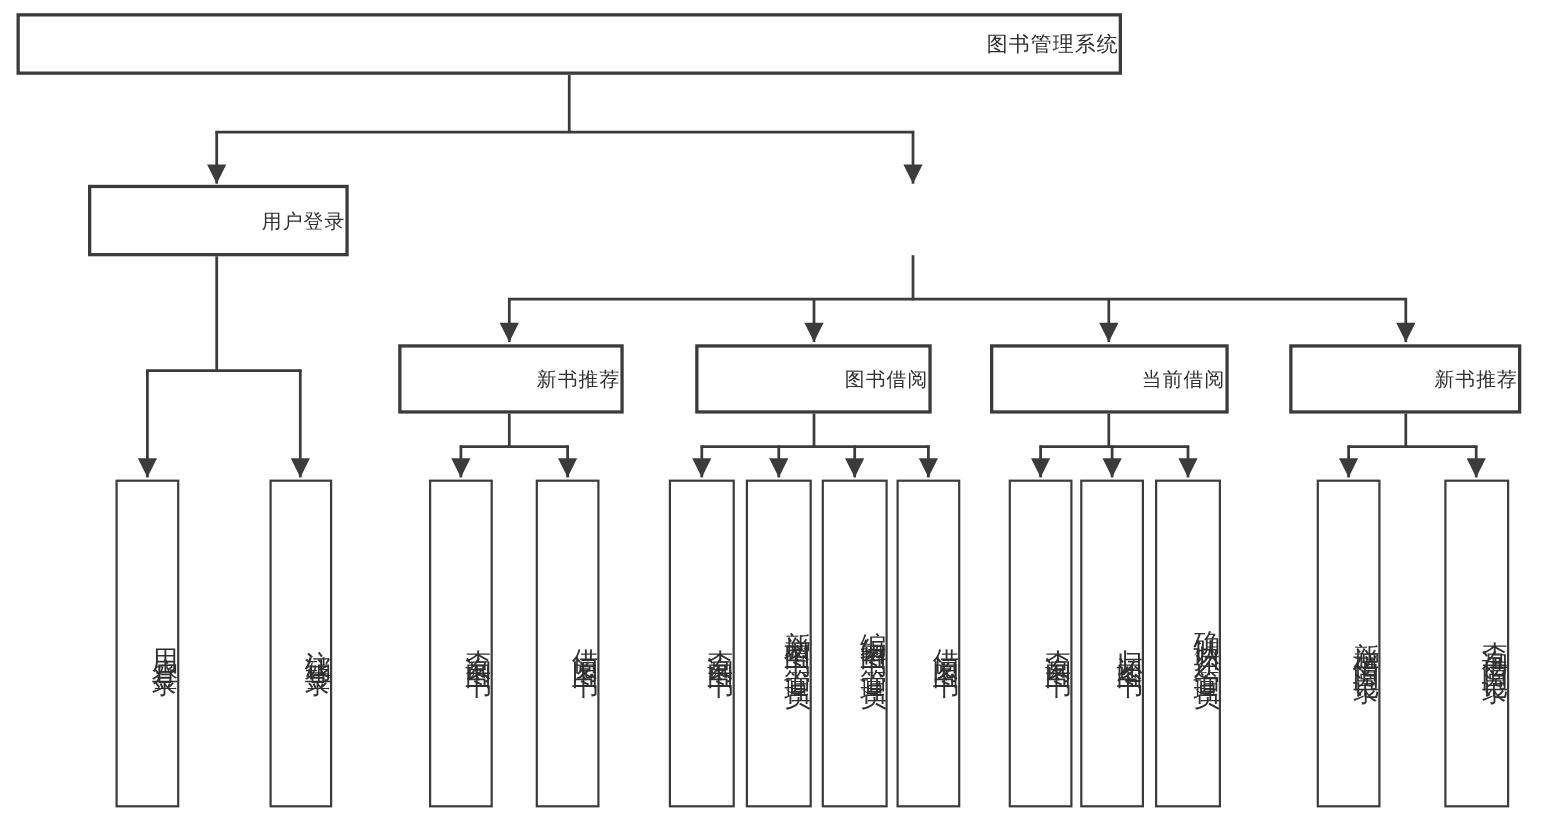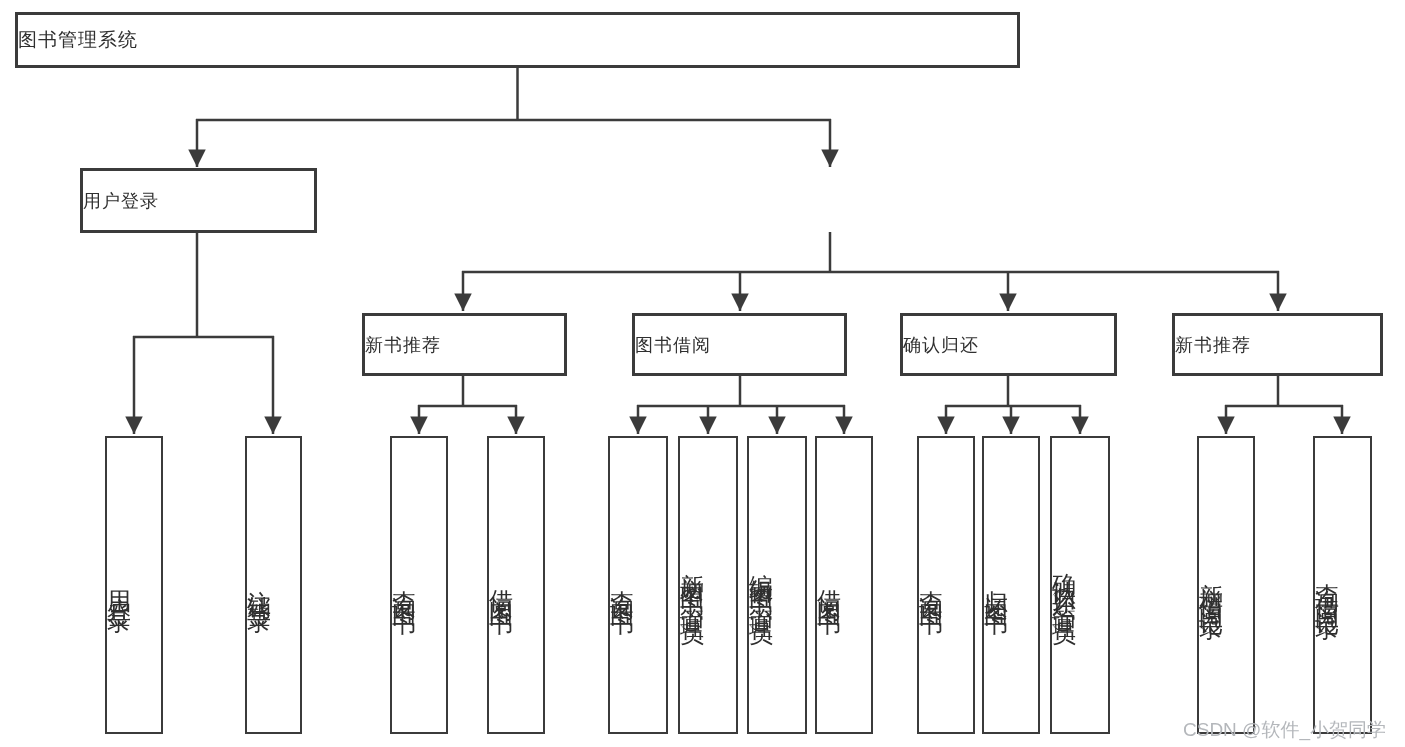--- a/index.html
+++ b/index.html
@@ -25,21 +25,21 @@
   }
   #connectors line { stroke: var(--line); stroke-width: 2.5; }
   #arrowhead path { fill: var(--line); }
   .node {
     position: absolute;
     box-sizing: border-box;
     border: 3px solid var(--line);
     background: #ffffff;
     display: flex;
     align-items: center;
-    justify-content: flex-start;
+    justify-content: flex-end;
     color: var(--text);
     z-index: 2;
   }
   .node.root span { font-size: 19px; letter-spacing: 1px; }
   .node.h span { font-size: 18px; letter-spacing: 1px; }
   .node.leaf { border-width: 2.5px; }
   .node.leaf span {
     writing-mode: vertical-rl;
     text-orientation: mixed;
     font-size: 24px;
@@ -117,21 +117,21 @@
     <span>用户登录</span>
   </div>
 
   <div class="node h" style="left:362px;top:313px;width:205px;height:63px">
     <span>新书推荐</span>
   </div>
   <div class="node h" style="left:632px;top:313px;width:215px;height:63px">
     <span>图书借阅</span>
   </div>
   <div class="node h" style="left:900px;top:313px;width:217px;height:63px">
-    <span>确认归还</span>
+    <span>当前借阅</span>
   </div>
   <div class="node h" style="left:1172px;top:313px;width:211px;height:63px">
     <span>新书推荐</span>
   </div>
 
   <div class="node leaf" style="left:105px;top:436px;width:58px;height:298px">
     <span>用户登录</span>
   </div>
   <div class="node leaf" style="left:245px;top:436px;width:57px;height:298px">
     <span>注销登录</span>
@@ -167,15 +167,14 @@
     <span>确认归还（管理员）</span>
   </div>
 
   <div class="node leaf" style="left:1197px;top:436px;width:58px;height:298px">
     <span>新增借阅记录</span>
   </div>
   <div class="node leaf" style="left:1313px;top:436px;width:59px;height:298px">
     <span>查询借阅记录</span>
   </div>
 
-  <div id="watermark">CSDN @软件_小贺同学</div>
 
 </div>
 
 </body></html>

